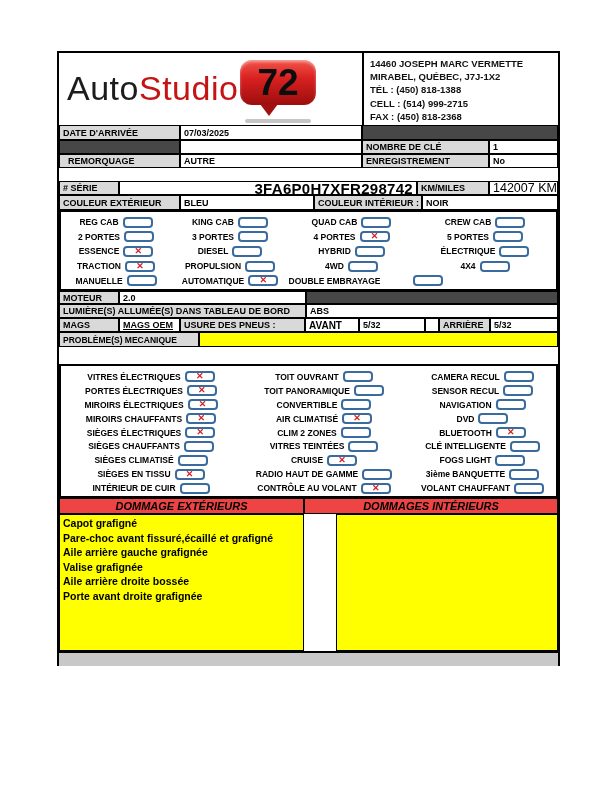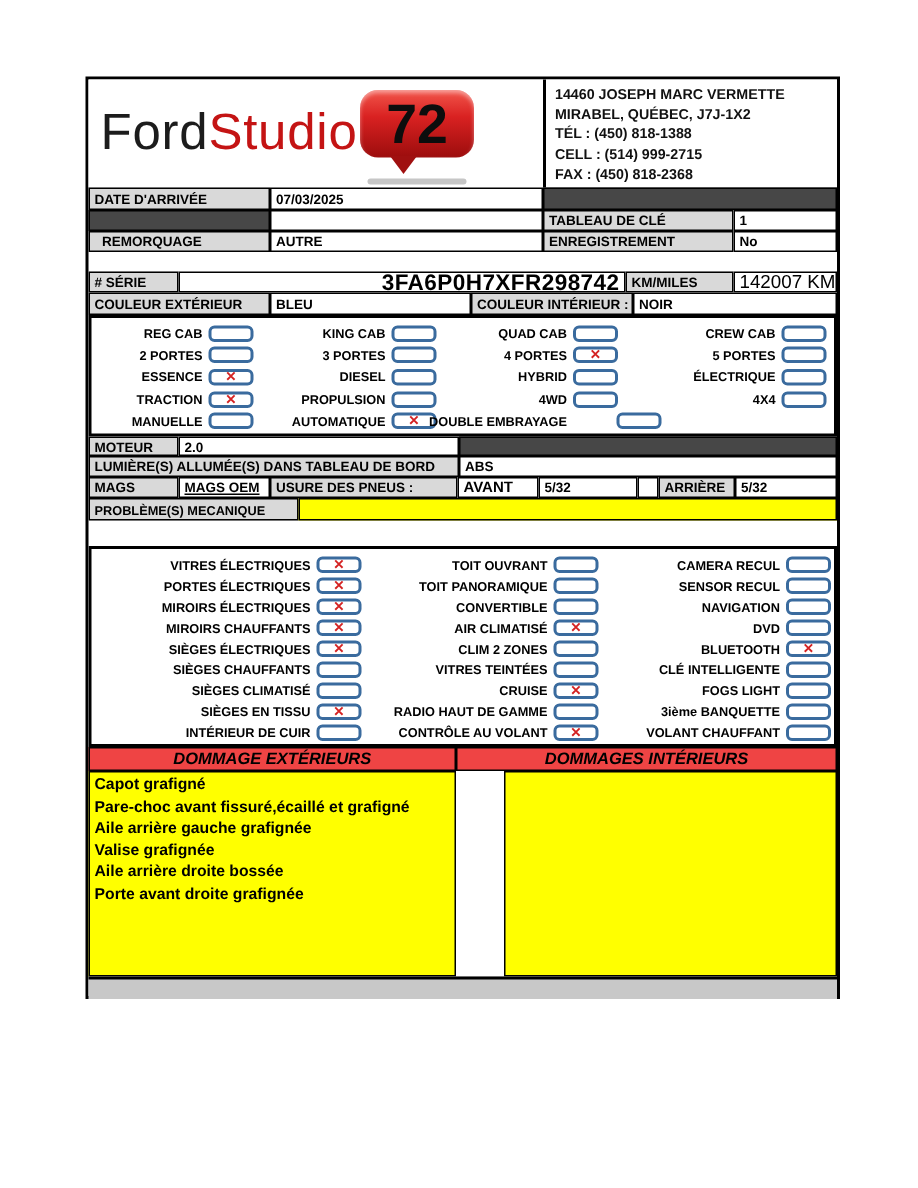--- a/index.html
+++ b/index.html
@@ -30,21 +30,21 @@
   .addr { position:absolute; left:311px; top:4px; width:188px; font-size:9.5px; font-weight:600; color:#111; }
   .addr .line { line-height:13.2px; }
 
   
   .cabbox { position:absolute; top:157px; left:0; width:100%; height:81px; border:2px solid #000; background:#fff; }
   .eqhdr  { position:absolute; top:294px; left:0; width:100%; height:17px; background:#d9d9d9; border:2px solid #000;
             display:flex; align-items:center; justify-content:center; font-size:13px; font-weight:bold; font-style:italic; }
   .eqbox  { position:absolute; top:311px; left:0; width:100%; height:134px; border:2px solid #000; background:#fff; }
 
   .ckcol { position:absolute; display:flex; flex-direction:column; overflow:visible; }
-  .ckrow { display:flex; align-items:center; justify-content:flex-end; overflow:visible; }
+  .ckrow { display:flex; align-items:center; justify-content:center; overflow:visible; }
   .cab .ckrow { height:14.6px; }
   .eq  .ckrow { height:13.9px; }
   .cklabel { font-size:8.5px; font-weight:bold; white-space:nowrap; }
   .eq .cklabel { font-weight:600; }
   .ckbox { width:30px; min-width:30px; height:11px; border:2px solid #3a6b9e; border-radius:4px; background:#fff;
            margin-left:4px; display:flex; align-items:center; justify-content:center; }
   .xmark { color:#d42222; font-weight:bold; font-size:9px; line-height:1; }
   .ckrow.wide .ckbox { transform:translateX(29px); }
 
   
@@ -60,21 +60,21 @@
   .bold-white-lab { font-weight:bold; font-size:10px; background:#fff; }
 </style>
 </head>
 <body>
 
 <div class="page">
   <div class="form">
 
     <div class="hdr">
       <div class="logo">
-        <span>Ford</span><span class="red">Studio</span>
+        <span>Auto</span><span class="red">Studio</span>
       </div>
       <div class="badge">
         <span class="num">72</span>
       </div>
       <div class="badge-shadow"></div>
       <div class="hdr-divider"></div>
       <div class="addr">
           <div class="line">14460 JOSEPH MARC VERMETTE</div>
           <div class="line">MIRABEL, QUÉBEC, J7J-1X2</div>
           <div class="line">TÉL : (450) 818-1388</div>
@@ -85,21 +85,21 @@
 
     <div class="row" style="top:72px;height:15px;">
       <div class="cell lab" style="width:121px;">DATE D'ARRIVÉE</div>
       <div class="cell val" style="width:182px;">07/03/2025</div>
       <div class="cell dark fill"></div>
     </div>
 
     <div class="row" style="top:87px;height:14px;">
       <div class="cell dark" style="width:121px;"></div>
       <div class="cell val" style="width:182px;"></div>
-      <div class="cell lab" style="width:127px;">TABLEAU DE CLÉ</div>
+      <div class="cell lab" style="width:127px;">NOMBRE DE CLÉ</div>
       <div class="cell val fill">1</div>
     </div>
 
     <div class="row" style="top:101px;height:14px;">
       <div class="cell lab" style="width:121px;justify-content:flex-start;padding-left:8px;">REMORQUAGE</div>
       <div class="cell val" style="width:182px;">AUTRE</div>
       <div class="cell lab" style="width:127px;">ENREGISTREMENT</div>
       <div class="cell val fill">No</div>
     </div>
 

